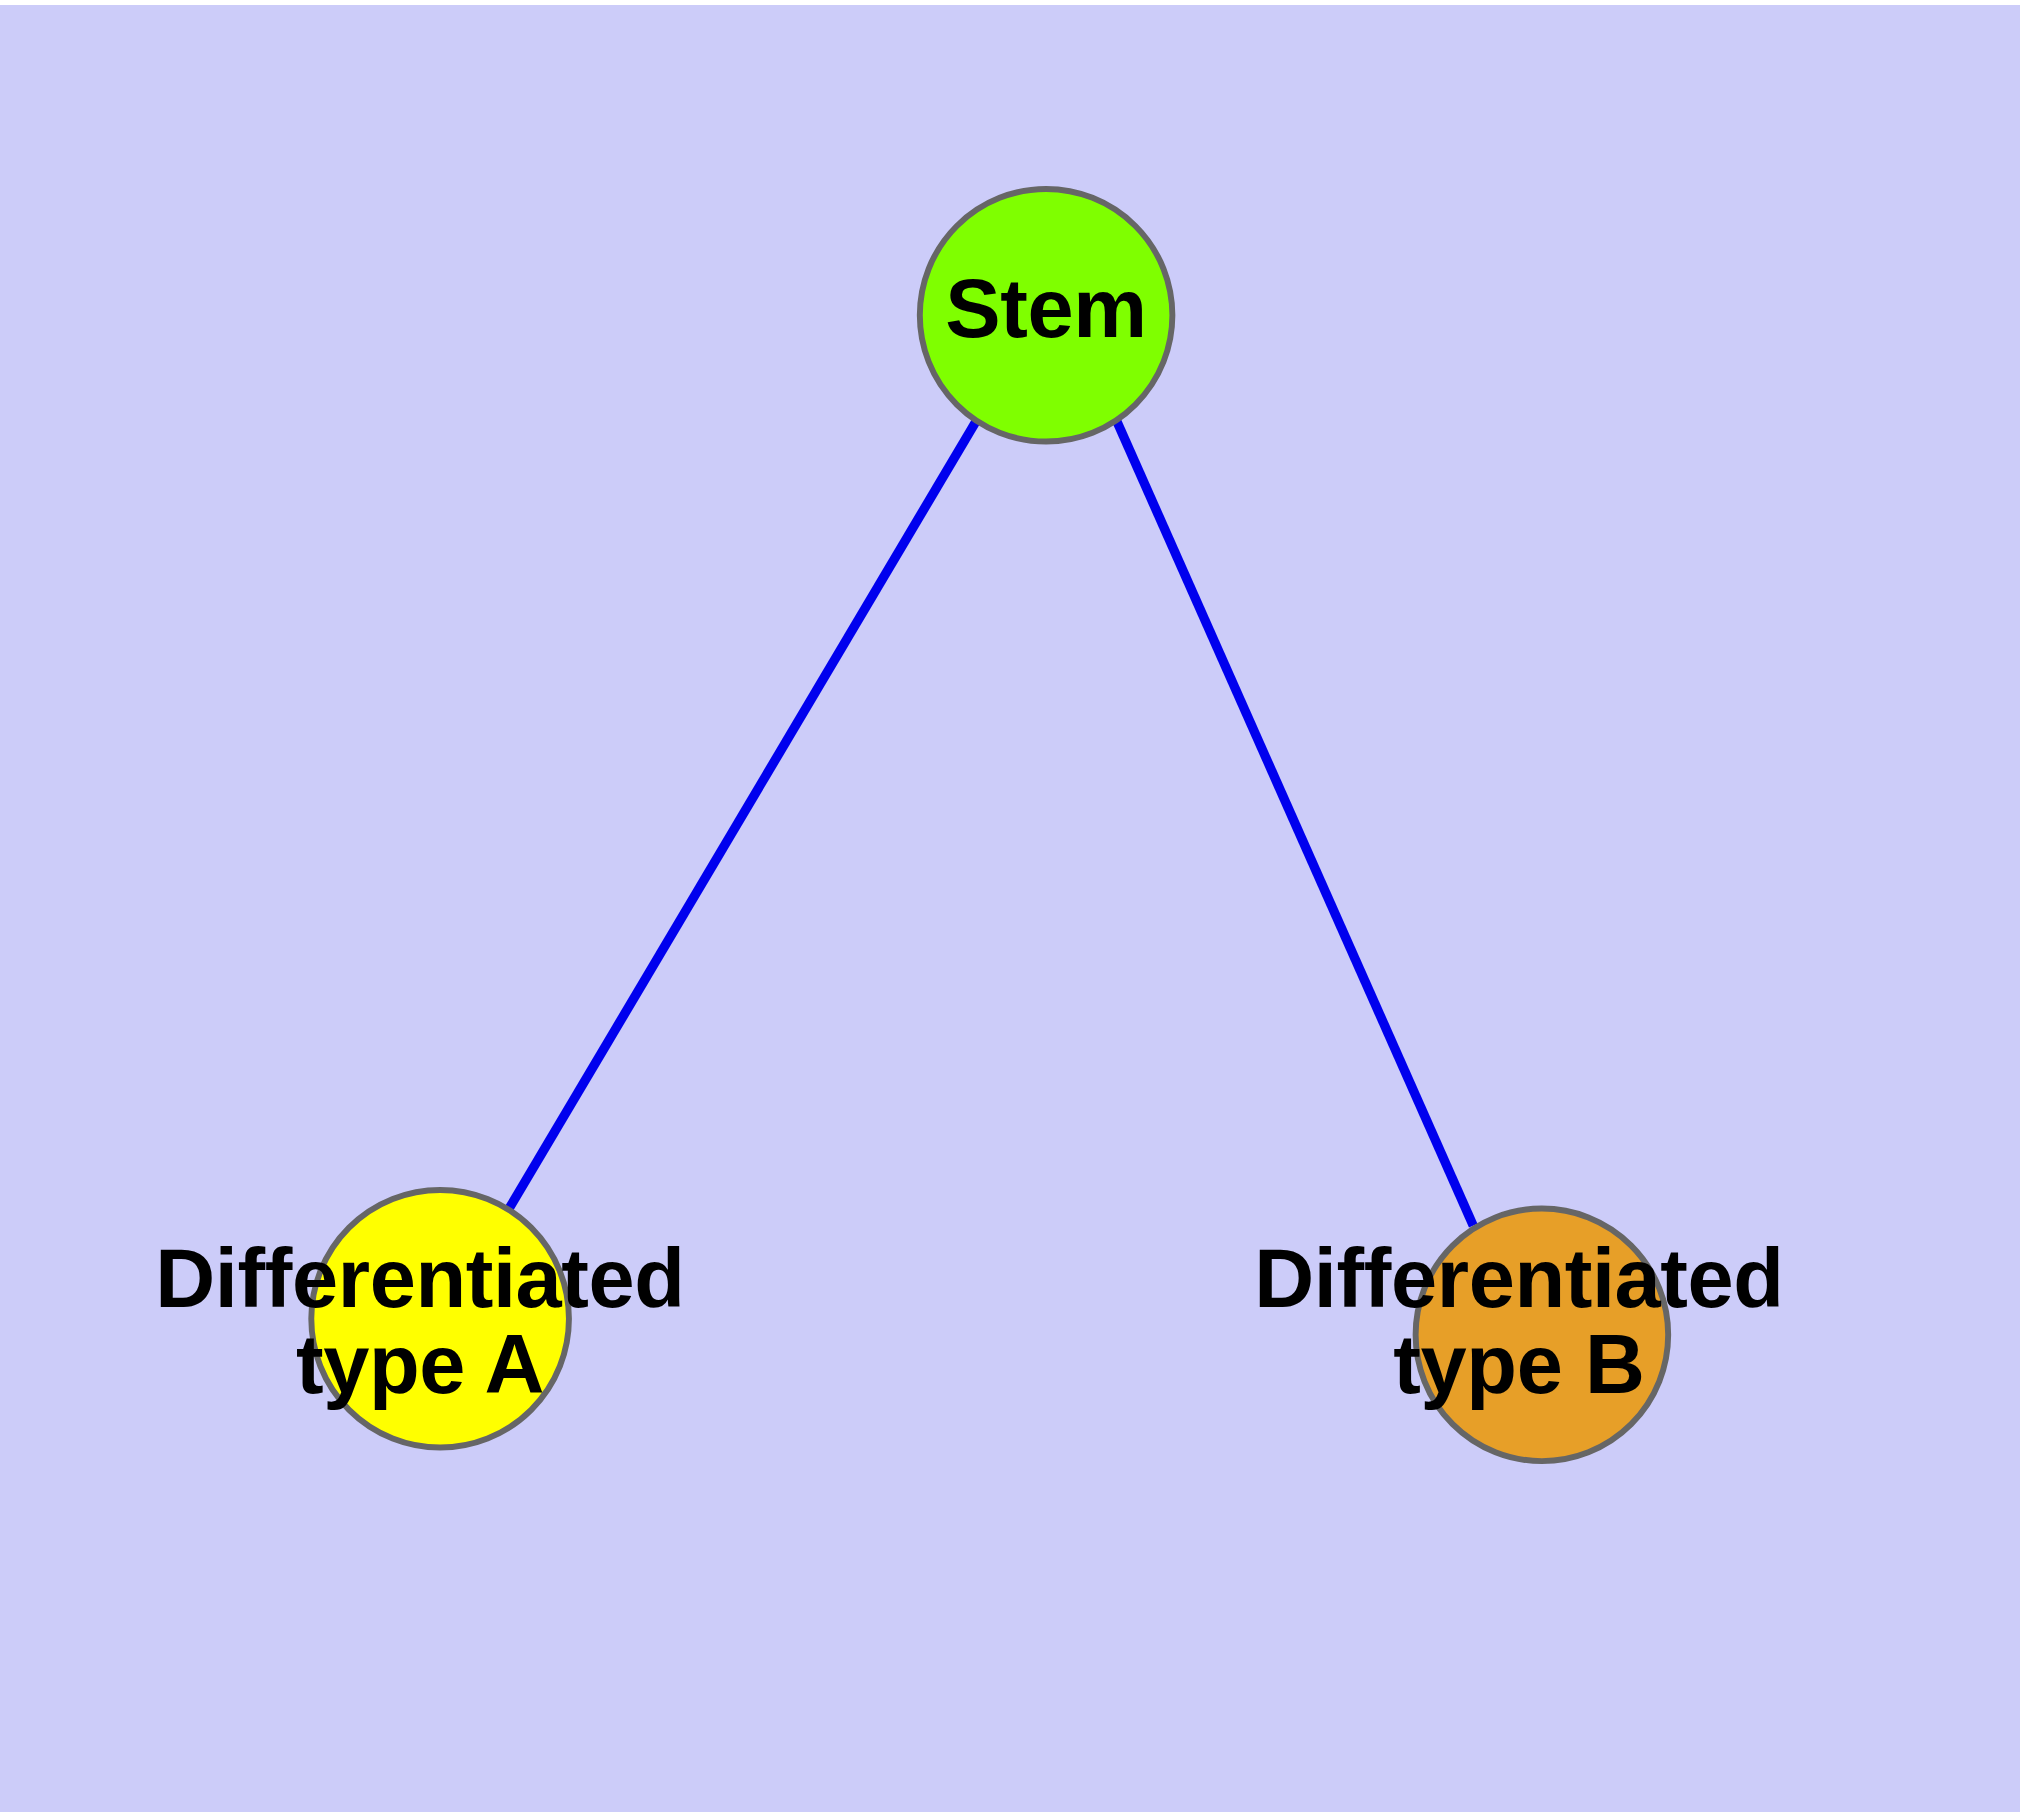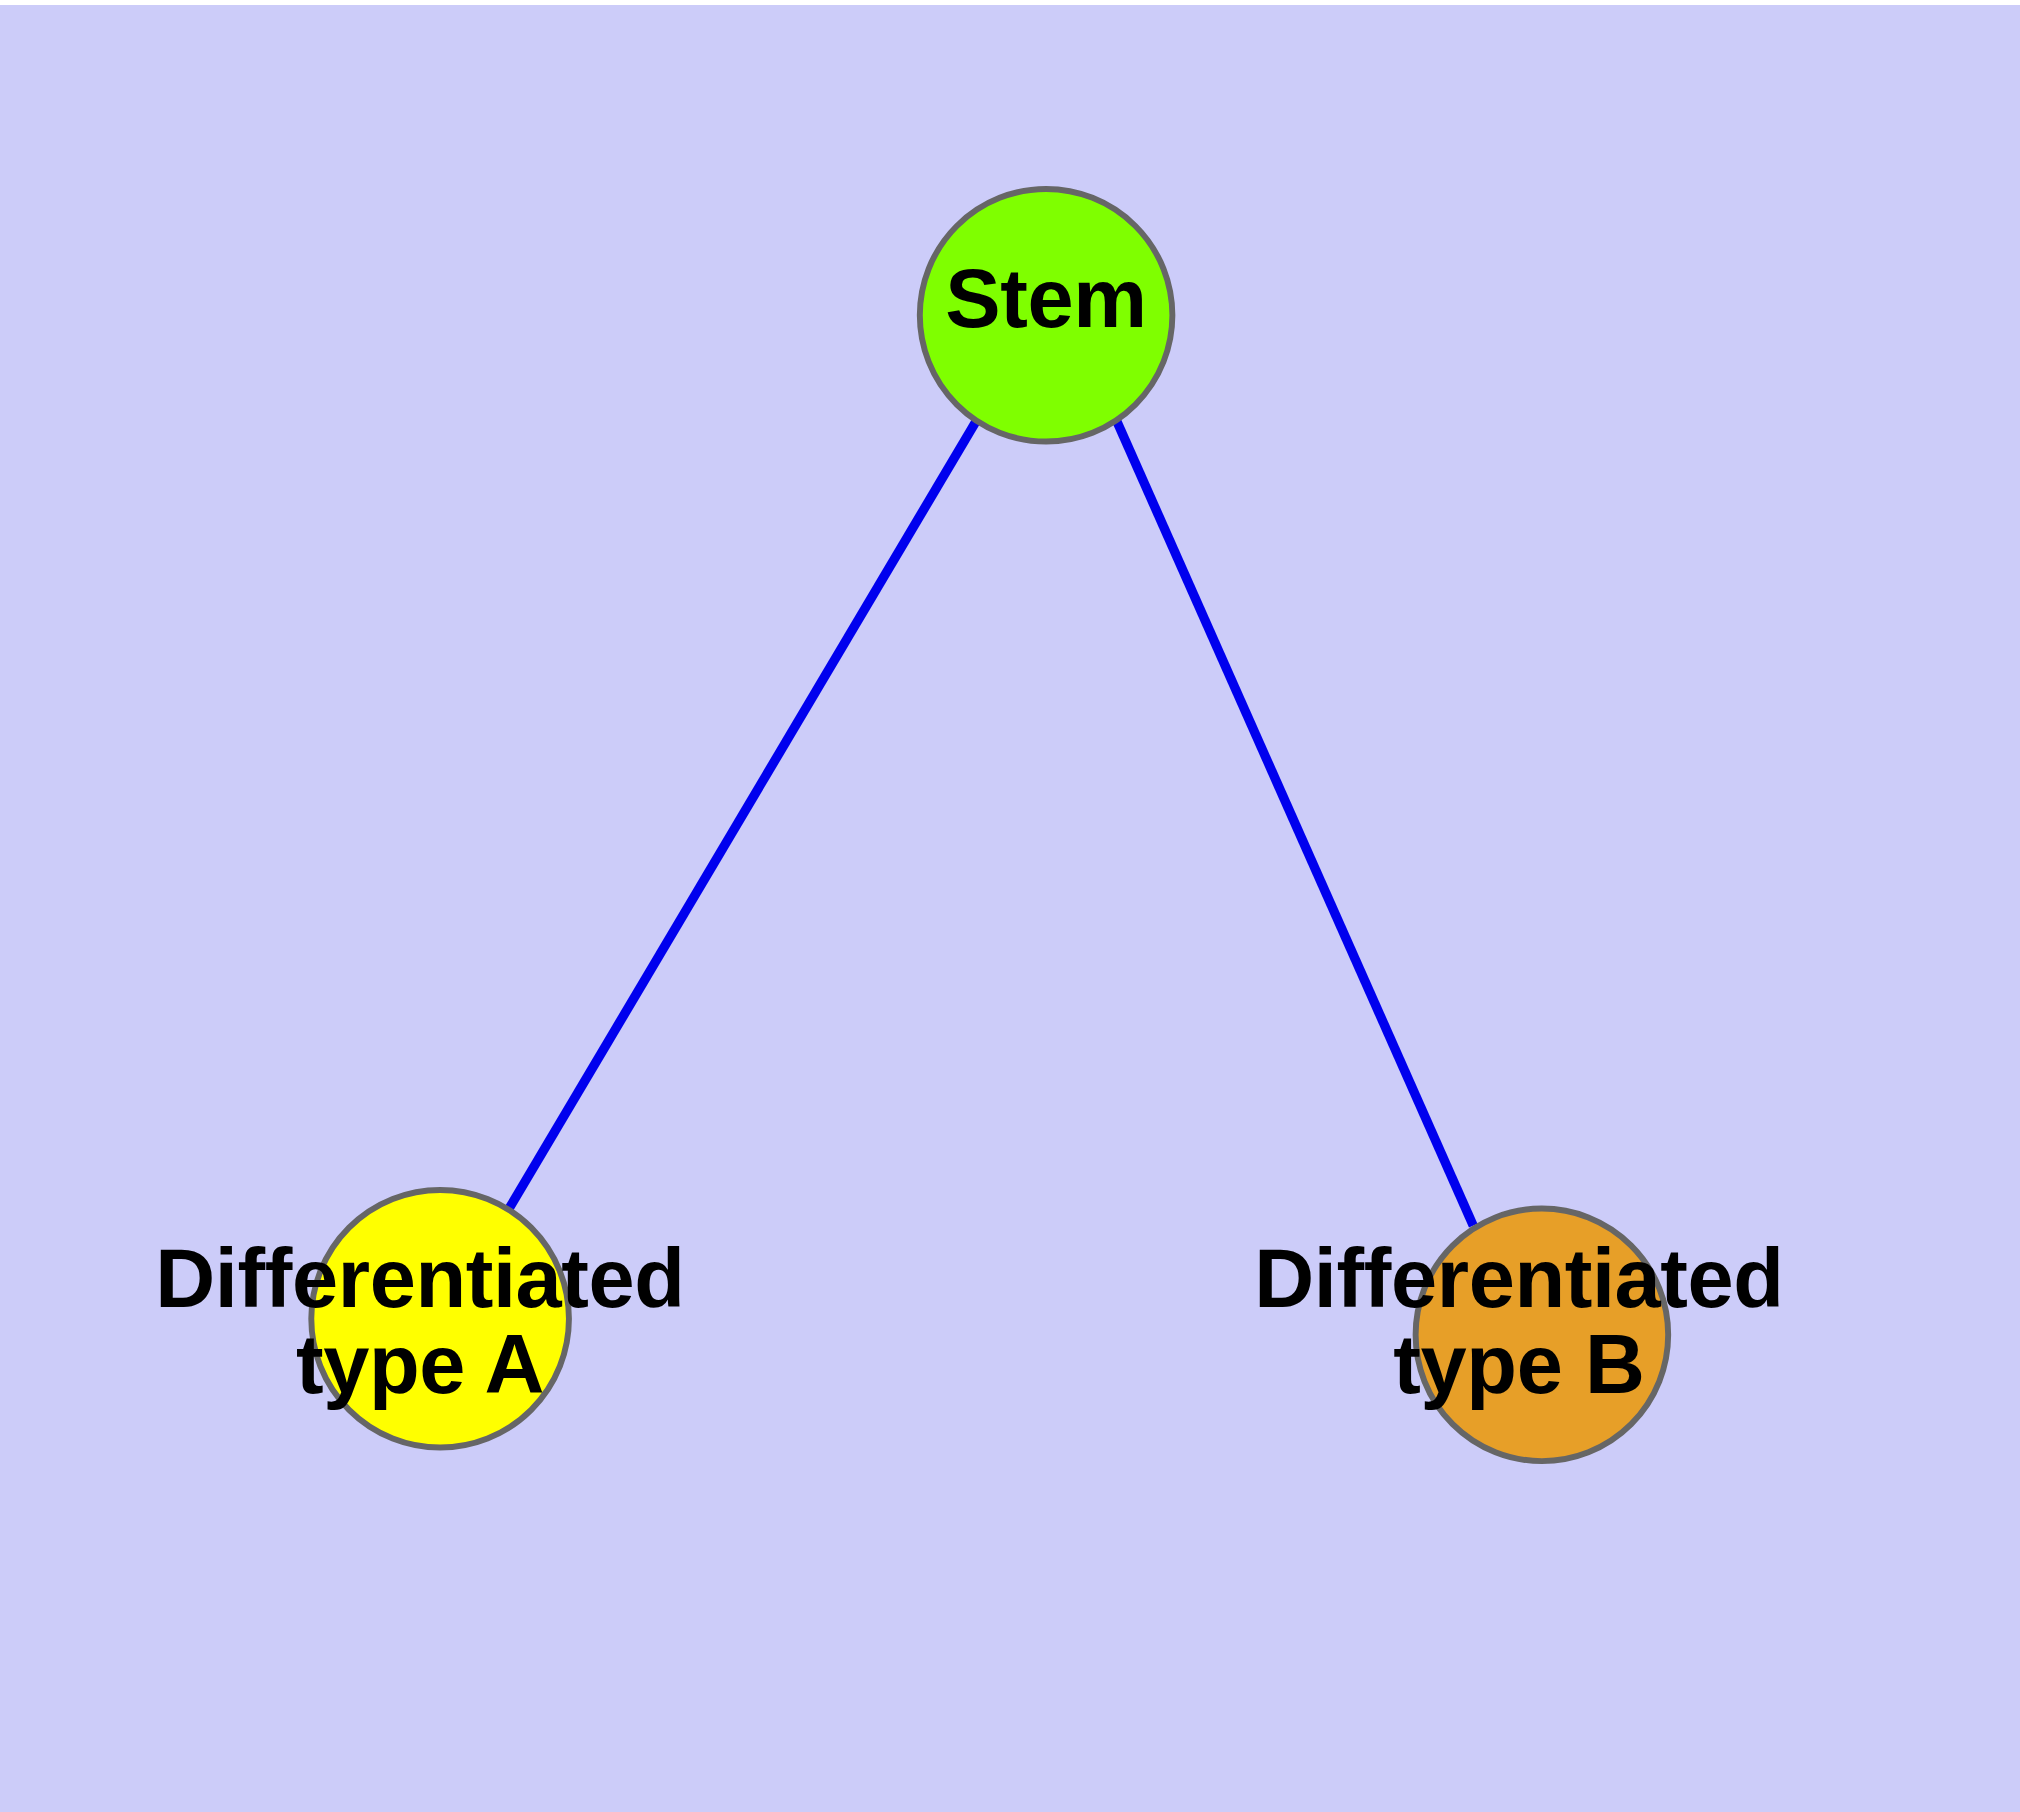--- a/index.html
+++ b/index.html
@@ -37,21 +37,21 @@
     font-family: "Liberation Sans", sans-serif;
     text-align: center;
     line-height: 1.04;
     white-space: pre-line;
     letter-spacing: -0.4px;
     pointer-events: none;
   }
   #label-stem {
     font-size: 83px;
     left: 707px;
-    top: 256px;
+    top: 266px;
     width: 678px;
   }
   #label-diff-a {
     font-size: 83px;
     left: 81px;
     top: 1236px;
     width: 678px;
   }
   #label-diff-b {
     font-size: 83px;

